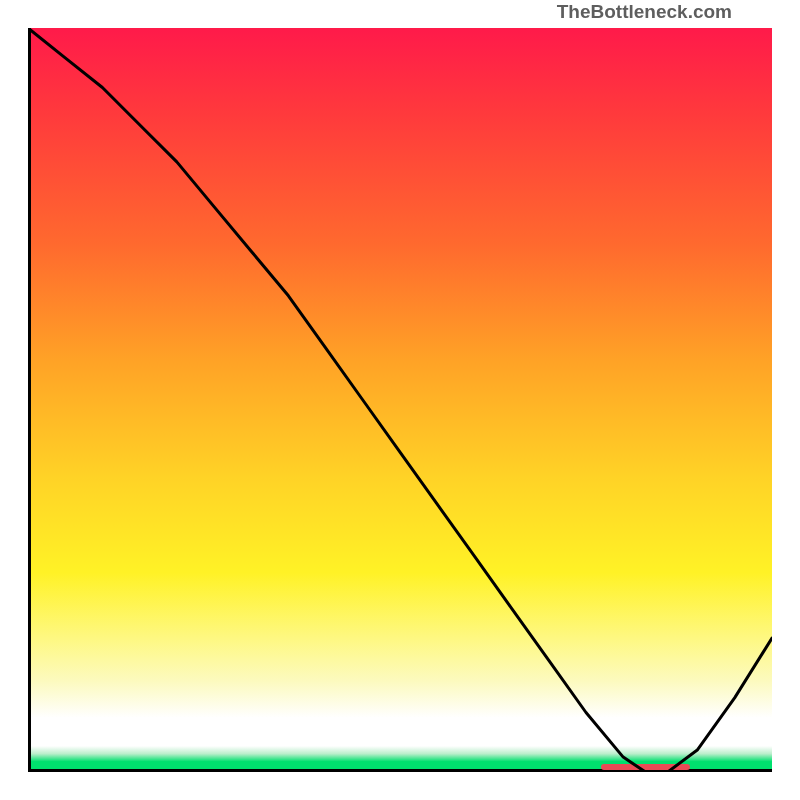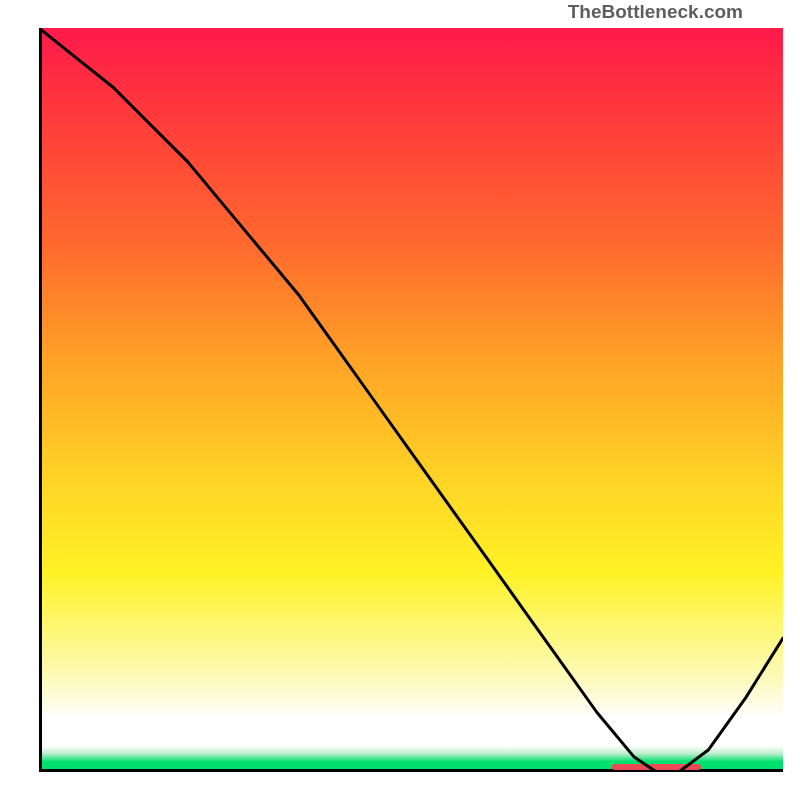--- a/index.html
+++ b/index.html
@@ -8,21 +8,20 @@
     width: 800px;
     height: 800px;
     overflow: hidden;
     font-family: Arial, Helvetica, sans-serif;
     background: #ffffff;
   }
   .wrap {
     position: relative;
     width: 740px;
     height: 800px;
-    margin-left: 11px;
   }
   .attribution {
     position: absolute;
     top: 1px;
     right: 8px;
     font-size: 19px;
     font-weight: bold;
     color: #5e5e5e;
     letter-spacing: 0px;
   }

